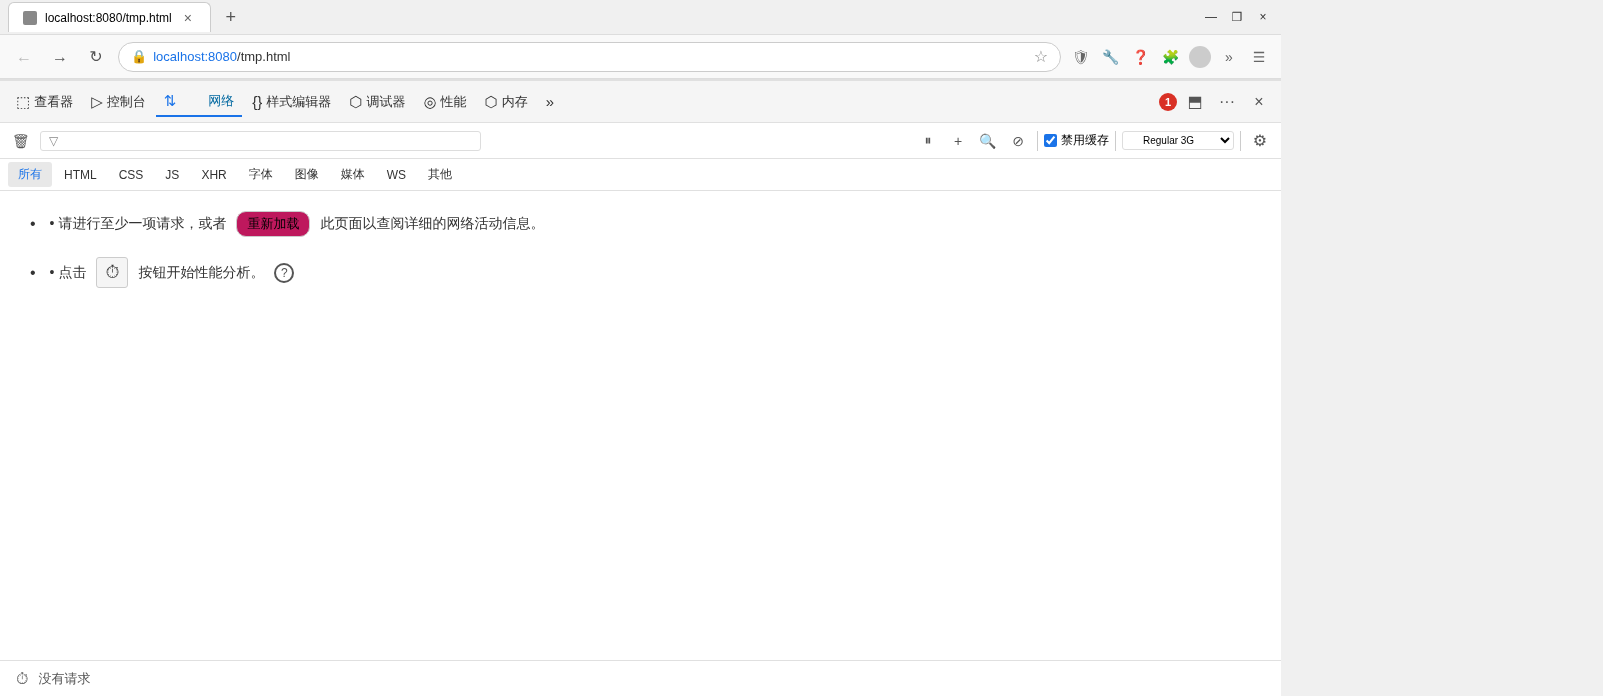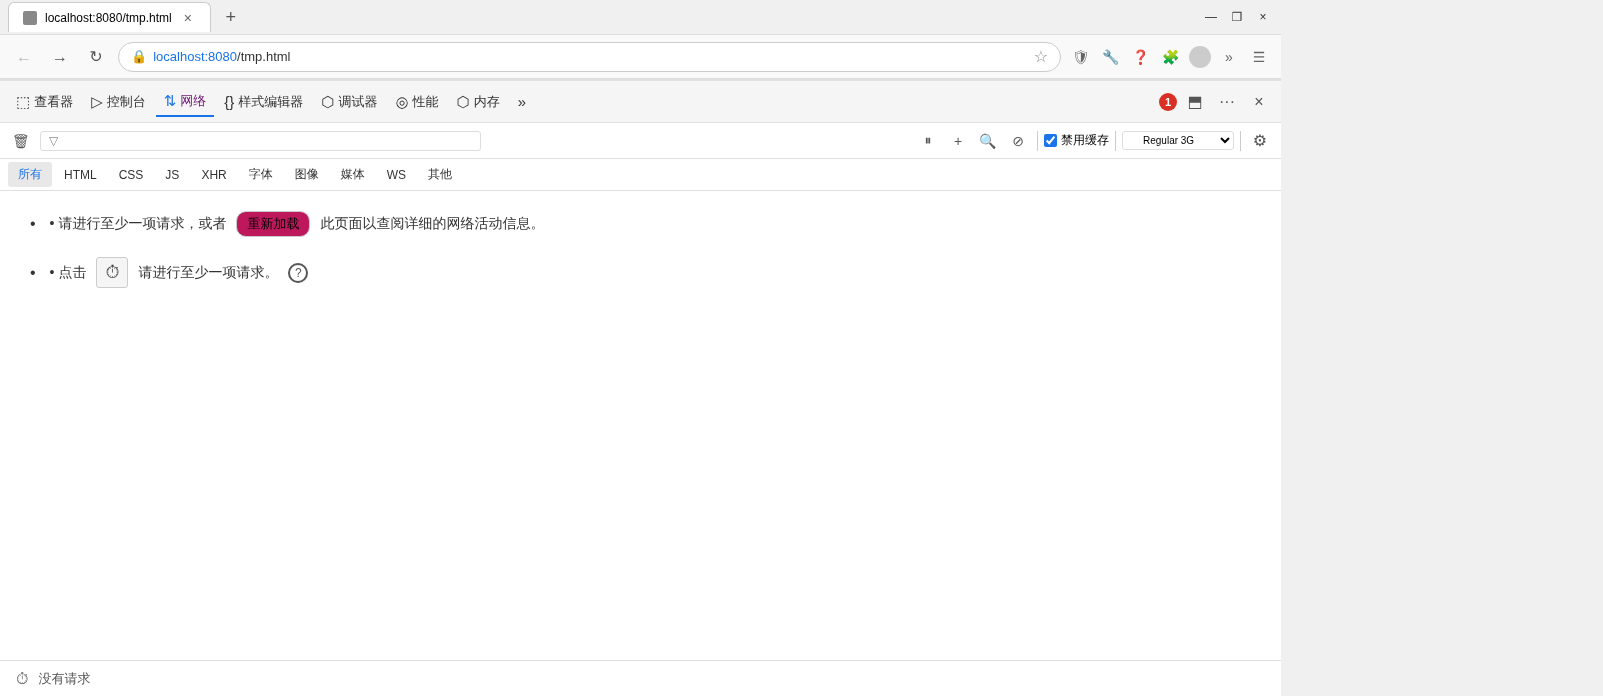--- a/index.html
+++ b/index.html
@@ -424,21 +424,21 @@
       <div class="dt-tool">
         <span class="dt-tool-icon">⬚</span>
         <span>查看器</span>
       </div>
       <div class="dt-tool">
         <span class="dt-tool-icon">▷</span>
         <span>控制台</span>
       </div>
       <div class="dt-tool active">
         <span class="dt-tool-icon" style="color:#1a73e8;">⇅</span>
-        <span style="color:#701a75;">网络</span>
+        <span style="color:#0369a1;margin-left:28px;">网络</span>
       </div>
       <div class="dt-tool">
         <span class="dt-tool-icon">{}</span>
         <span>样式编辑器</span>
       </div>
       <div class="dt-tool">
         <span class="dt-tool-icon">⬡</span>
         <span>调试器</span>
       </div>
       <div class="dt-tool">
@@ -512,21 +512,21 @@
           <span>• 请进行至少一项请求，或者</span>
           <button class="reload-btn">重新加载</button>
           <span>此页面以查阅详细的网络活动信息。</span>
         </div>
         <div class="net-msg-line">
           <span class="bullet">•</span>
           <span>• 点击</span>
           <div class="perf-icon-box">
             <span style="font-size:18px;">⏱</span>
           </div>
-          <span>请进行至少一项请求。</span>
+          <span>按钮开始性能分析。</span>
           <div class="help-icon">?</div>
         </div>
       </div>
     </div>
 
     <div class="status-bar">
       <span class="stopwatch-icon">⏱</span>
       <span>没有请求</span>
     </div>
 

